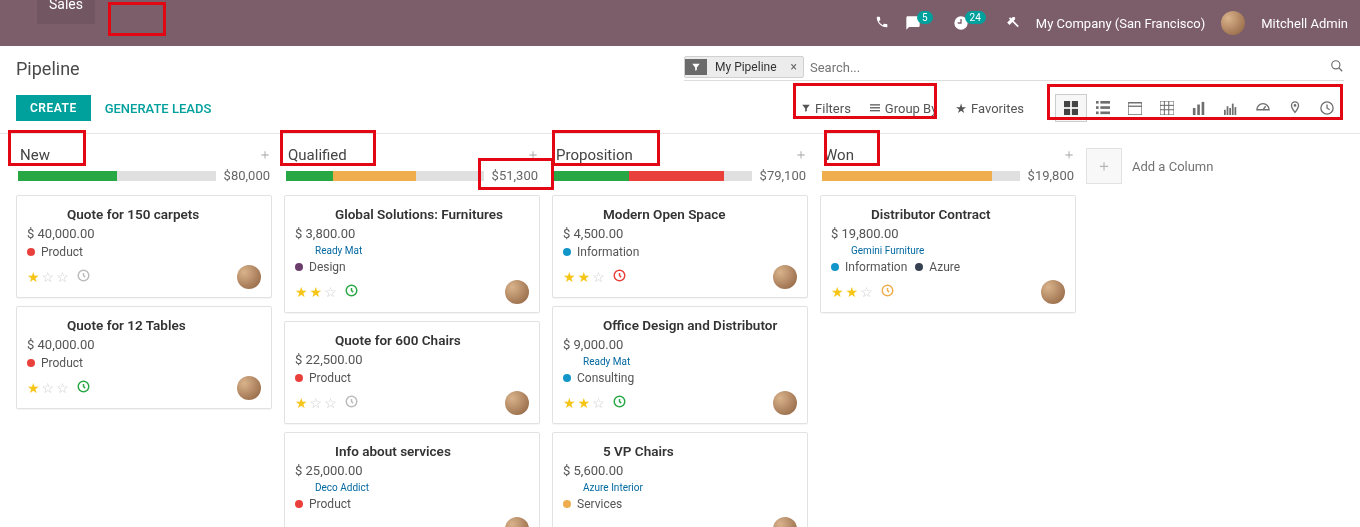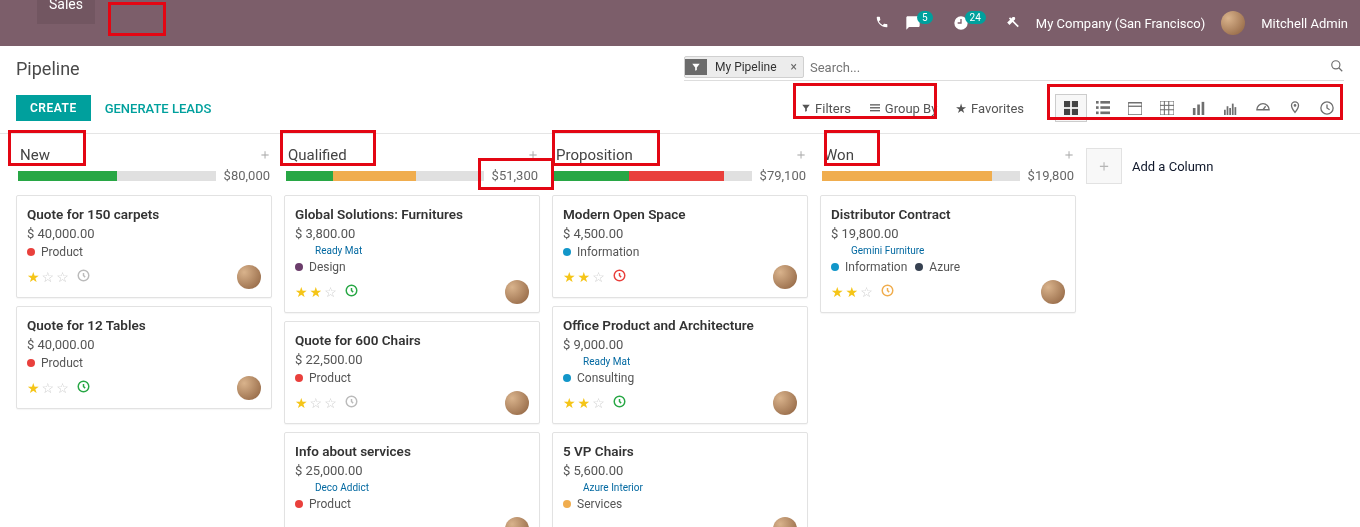--- a/index.html
+++ b/index.html
@@ -53,39 +53,39 @@
   .kcol-header .plus { margin-left: auto; color: #aaa; cursor: pointer; font-size: 14px; }
   .progress-row { display: flex; align-items: center; gap: 8px; padding: 0 4px 8px 4px; }
   .progress-bar { flex: 1; height: 10px; background: #e0e0e0; border-radius: 0; overflow: hidden; display: flex; }
   .seg { height: 100%; }
   .seg.green { background: #28a745; }
   .seg.orange { background: #f0ad4e; }
   .seg.red { background: #e9403c; }
   .progress-total { font-size: 13px; color: #666; }
 
   .kcard { background: #fff; border: 1px solid #e2e2e2; border-radius: 2px; margin: 4px 2px 8px 2px; padding: 10px 10px 8px 10px; position: relative; box-shadow: 0 1px 1px rgba(0,0,0,0.04);}
-  .kcard-title { font-size: 13.5px; font-weight: 600; color: #333; margin-bottom: 4px; }
+  .kcard-title { font-size: 13.5px; font-weight: 600; color: #333; margin-bottom: 4px; margin-left: 40px; }
   .kcard-amount { font-size: 13px; color: #555; margin-bottom: 4px; }
   .kcard-sub { font-size: 10px; color: #0369a1; margin-bottom: 4px; margin-left: 20px; }
   .tagline { display: flex; align-items: center; gap: 8px; margin-bottom: 6px; flex-wrap: wrap; }
   .dot { width: 8px; height: 8px; border-radius: 50%; display: inline-block; }
   .tag-item { display: inline-flex; align-items: center; gap: 6px; font-size: 12px; color: #555; }
   .kcard-footer { display: flex; align-items: center; gap: 4px; }
   .stars { display: flex; gap: 2px; }
   .star { font-size: 14px; color: #ccc; }
   .star.fill { color: #f5c518; }
   .clock { font-size: 13px; margin-left: 4px; }
   .clock.green { color: #28a745; }
   .clock.red { color: #e9403c; }
   .clock.orange { color: #f0ad4e; }
   .clock.grey { color: #bbb; }
   .card-avatar { margin-left: auto; width: 24px; height: 24px; border-radius: 50%; background: radial-gradient(circle at 30% 30%, #d9b38c, #8b5e3c); }
 
   .add-col-btn { width: 36px; height: 36px; border: 1px solid #e2e2e2; background: #f8f8f8; color: #b5b5b5; display: inline-flex; align-items: center; justify-content: center; cursor: pointer; font-size: 16px; }
-  .add-col-label { color: #0f172a; font-size: 13px; margin-left: 10px; }
+  .add-col-label { color: #737373; font-size: 13px; margin-left: 10px; }
 </style>
 </head>
 <body>
 
 <div class="navbar">
   <div class="navbar-left">
     <span class="apps-icon">
       <svg width="16" height="16" viewBox="0 0 16 16" fill="#fff">
           <rect width="4" height="4"></rect>
           <rect x="6" width="4" height="4"></rect>
@@ -414,21 +414,21 @@
               <span class="star">☆</span>
             </div>
             <span class="clock red"><svg width="13" height="13" viewBox="0 0 16 16" fill="none" stroke="currentColor" stroke-width="1.8">
                 <circle cx="8" cy="8" r="6.5"></circle>
                 <polyline points="8,5 8,8 10,10"></polyline>
               </svg></span>
             <span class="card-avatar"></span>
           </div>
         </div>
         <div class="kcard">
-          <div class="kcard-title">Office Product and Architecture</div>
+          <div class="kcard-title">Office Design and Distributor</div>
           <div class="kcard-amount">$ 9,000.00</div>
           <div class="kcard-sub">Ready Mat</div>
           <div class="tagline">
             <span class="tag-item">
               <span class="dot" style="background: rgb(18, 150, 201);"></span>
               <span>Consulting</span>
             </span>
           </div>
           <div class="kcard-footer">
             <div class="stars">

